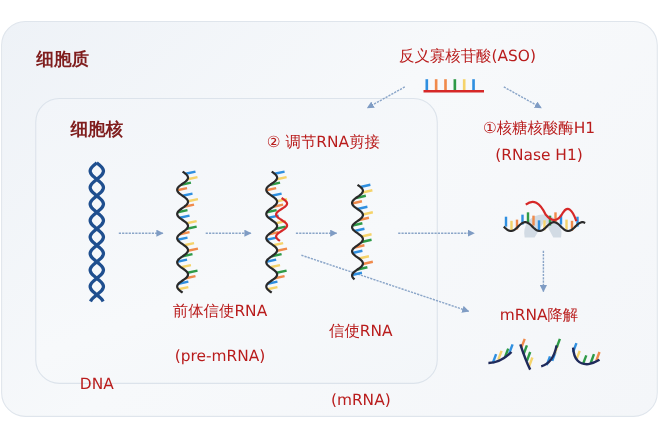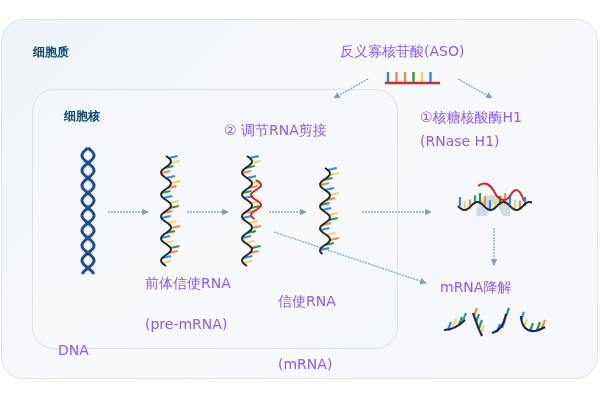--- a/index.html
+++ b/index.html
@@ -15,24 +15,24 @@
     box-sizing: border-box;
   }
   .inner {
     position: absolute; left: 32px; top: 89px; width: 366px; height: 260px;
     border-radius: 22px;
     background: linear-gradient(160deg, #f2f5f9 0%, #f7f9fb 60%, #f3f6f9 100%);
     border: 1px solid #dce3eb;
     box-sizing: border-box;
   }
   .title {
-    position: absolute; color: #0c4a6e; font-weight: bold; font-size: 12px;
+    position: absolute; color: #7f1d1d; font-weight: bold; font-size: 16px;
   }
   .lbl {
-    position: absolute; color: #8b5cf6; font-size: 14px; text-align: left; line-height: 22px;
+    position: absolute; color: #b91c1c; font-size: 14px; text-align: center; line-height: 22px;
     white-space: nowrap;
   }
   svg.diagram { position: absolute; left: 0; top: 0; }
 </style>
 </head>
 <body>
 
 <div class="outer"></div>
 <div class="inner"></div>
 

